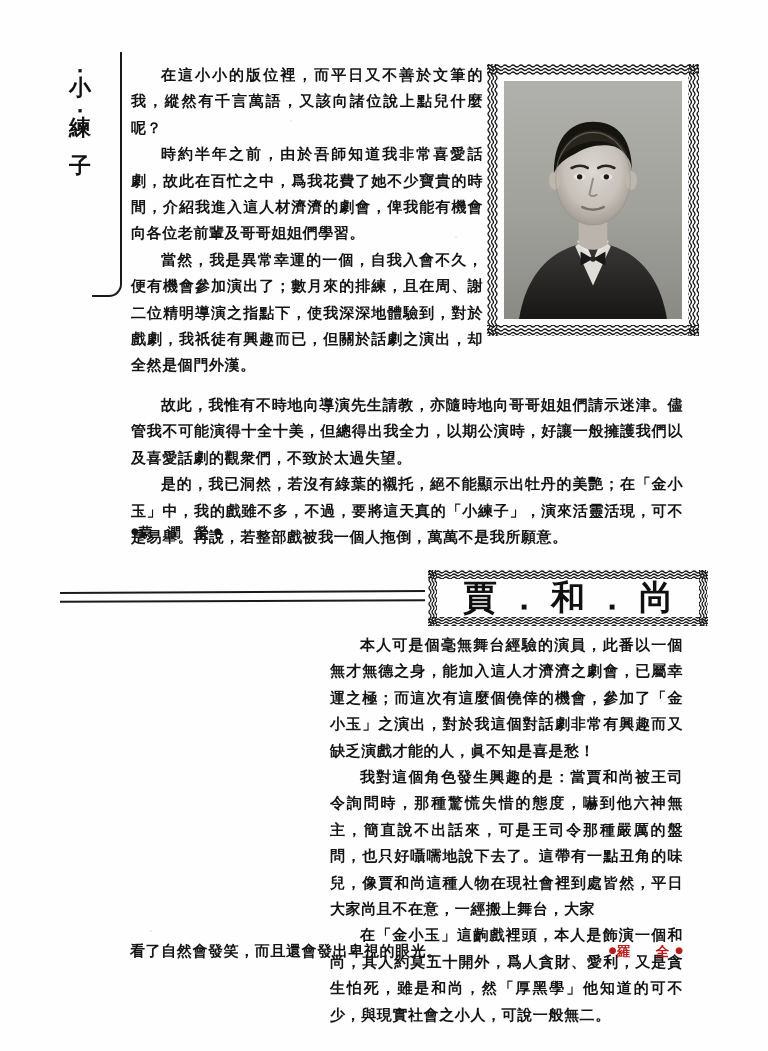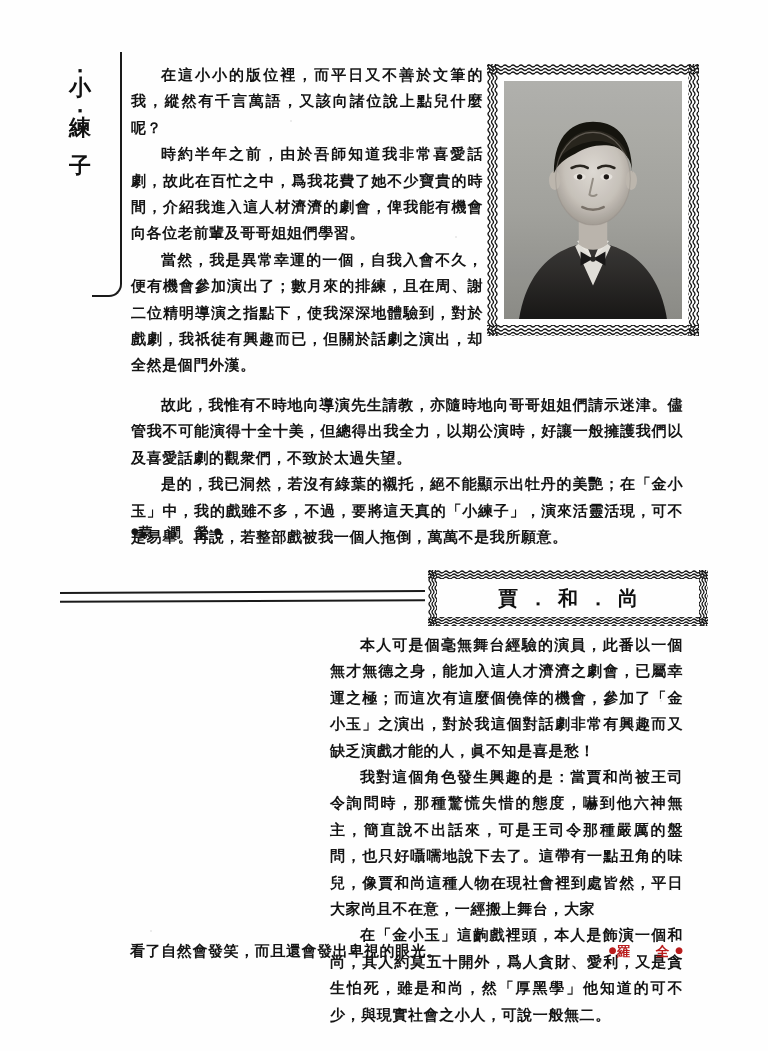--- a/index.html
+++ b/index.html
@@ -184,21 +184,21 @@
     height: 56px;
     box-sizing: border-box;
   }
   .title-box .zig { position: absolute; inset: 0; pointer-events: none; }
   .title-box .label {
     position: absolute;
     inset: 0;
     display: flex;
     align-items: center;
     justify-content: center;
-    font-size: 20px;
+    font-size: 34px;
     font-weight: 700;
     letter-spacing: 10px;
     text-indent: 10px;
     color: #101010;
     font-family: "DejaVu Serif", "Liberation Serif", serif;
   }
 
   .a2-col {
     position: absolute;
     left: 330px;

